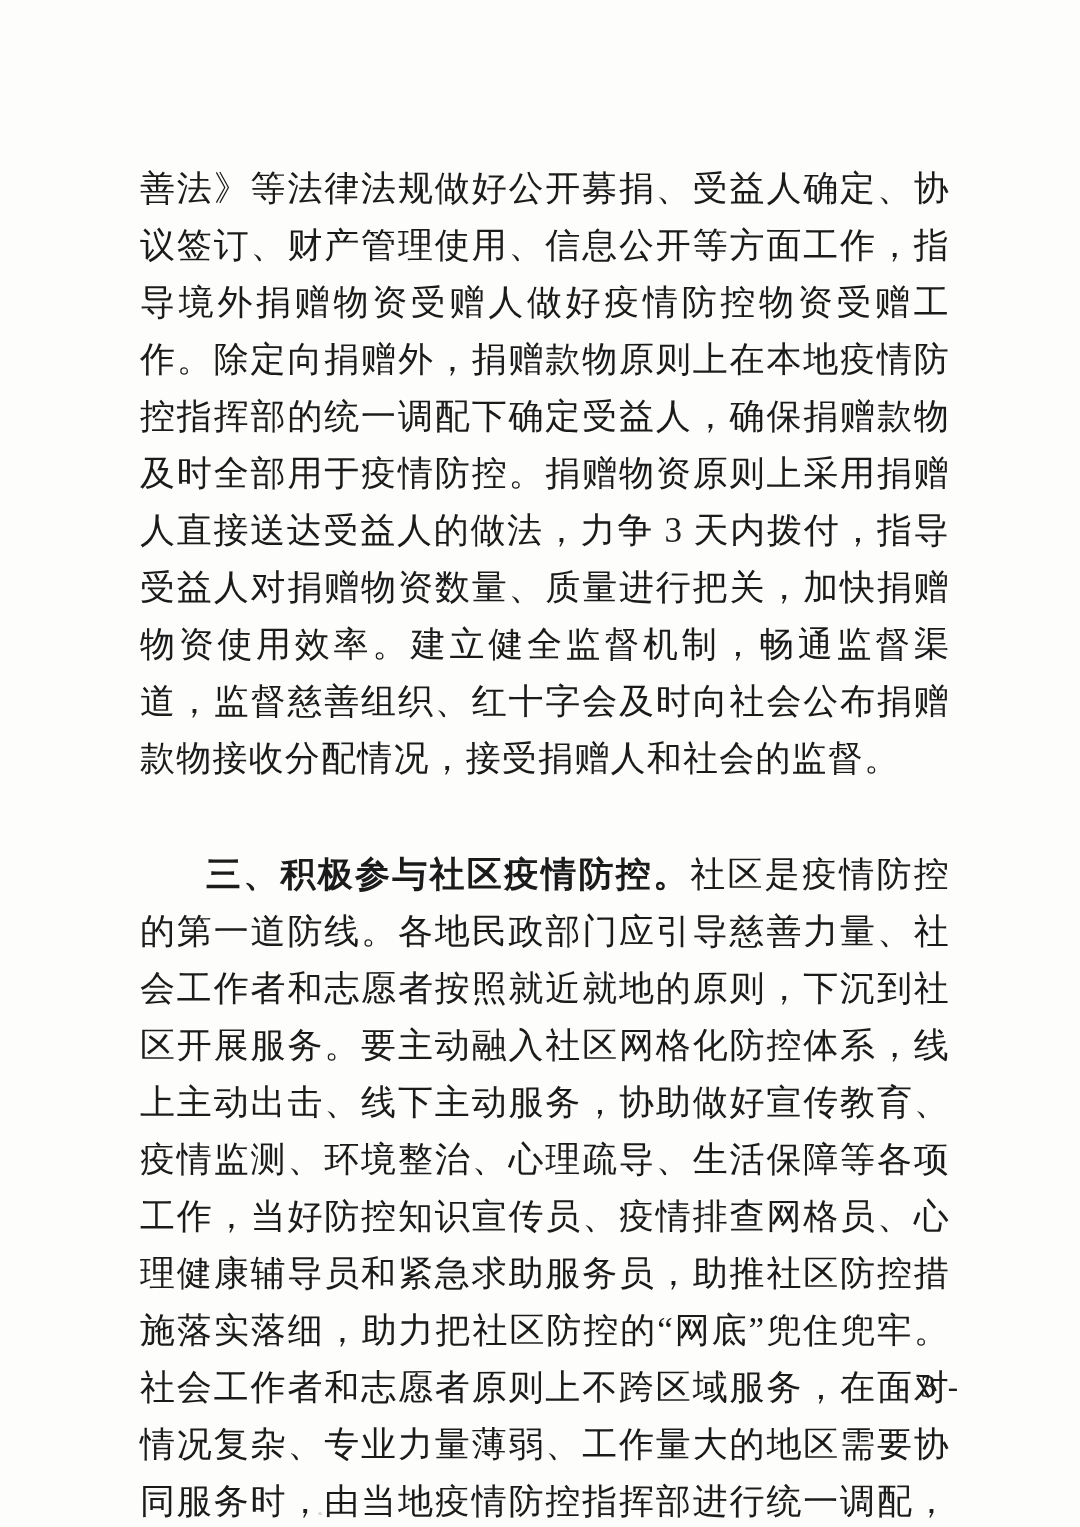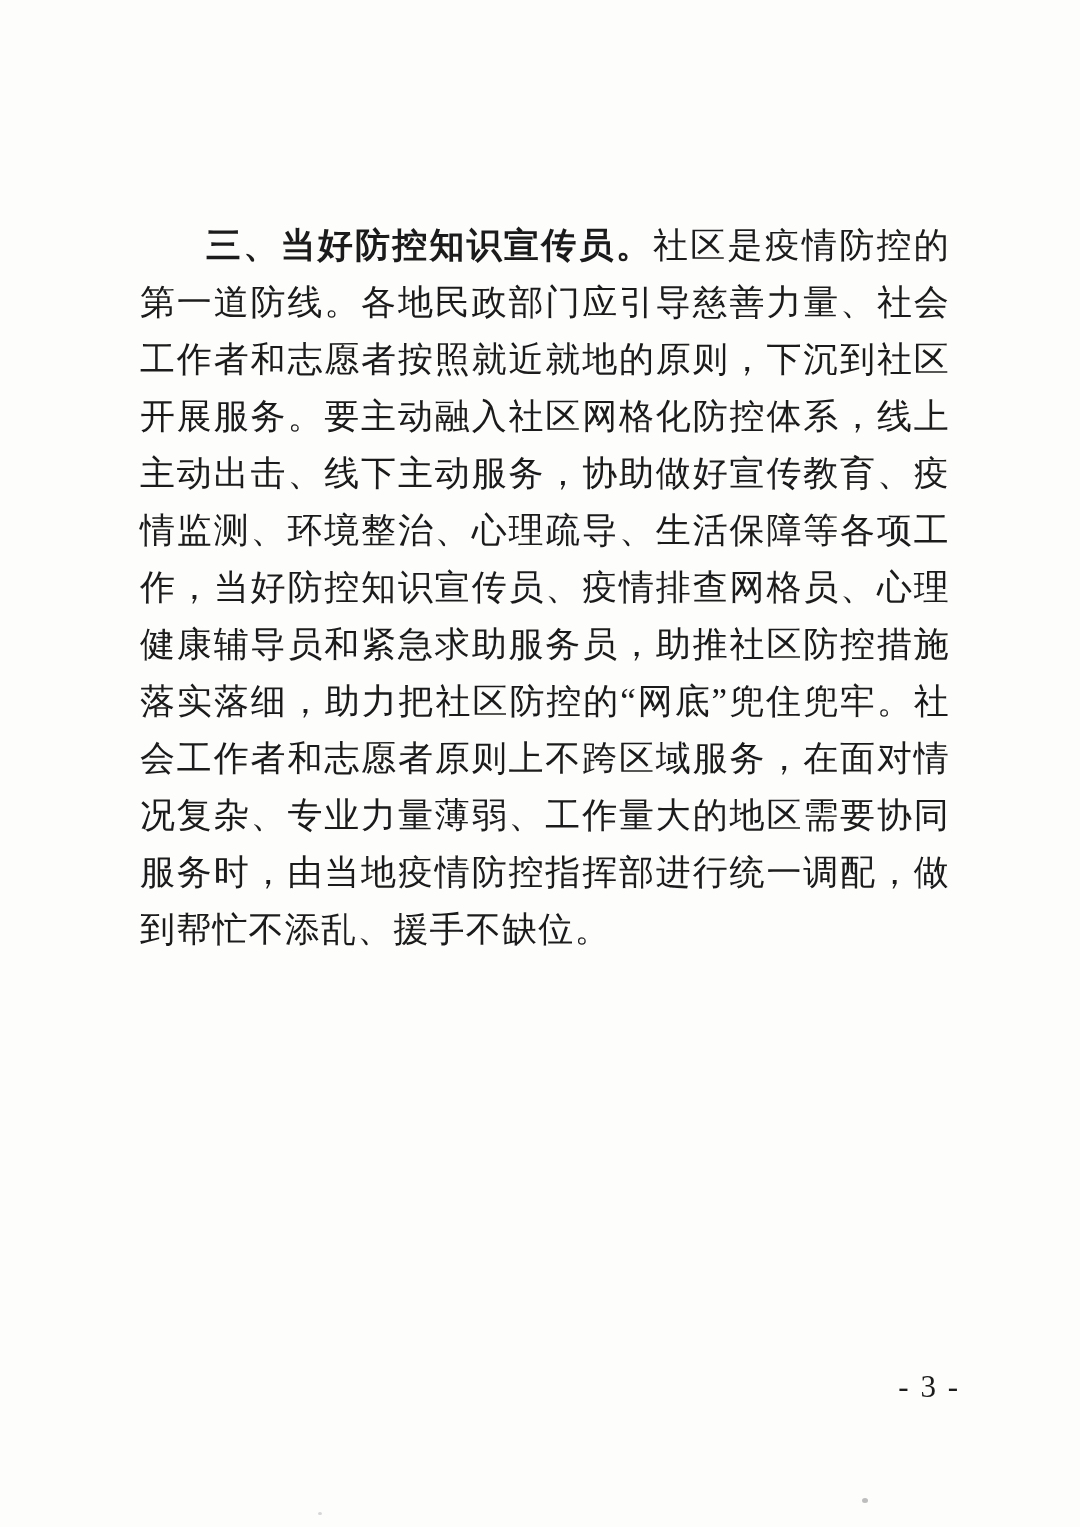--- a/index.html
+++ b/index.html
@@ -61,23 +61,24 @@
   .speck.s1 { left: 862px; top: 1498px; width: 6px; height: 5px; }
   .speck.s2 { left: 318px; top: 1512px; width: 4px; height: 3px; opacity: .6; }
 </style>
 </head>
 <body>
 
 <div class="page">
 
   <div class="doc-body">
 
+    <p class="para">善法》等法律法规做好公开募捐、受益人确定、协议签订、财产管理使用、信息公开等方面工作，指导境外捐赠物资受赠人做好疫情防控物资受赠工作。除定向捐赠外，捐赠款物原则上在本地疫情防控指挥部的统一调配下确定受益人，确保捐赠款物及时全部用于疫情防控。捐赠物资原则上采用捐赠人直接送达受益人的做法，力争 3 天内拨付，指导受益人对捐赠物资数量、质量进行把关，加快捐赠物资使用效率。建立健全监督机制，畅通监督渠道，监督慈善组织、红十字会及时向社会公布捐赠款物接收分配情况，接受捐赠人和社会的监督。</p>
 
     <p class="section-para">
-      <span class="section-heading">三、当好防控知识宣传员。</span><span>社区是疫情防控的第一道防线。各地民政部门应引导慈善力量、社会工作者和志愿者按照就近就地的原则，下沉到社区开展服务。要主动融入社区网格化防控体系，线上主动出击、线下主动服务，协助做好宣传教育、疫情监测、环境整治、心理疏导、生活保障等各项工作，当好防控知识宣传员、疫情排查网格员、心理健康辅导员和紧急求助服务员，助推社区防控措施落实落细，助力把社区防控的“网底”兜住兜牢。社会工作者和志愿者原则上不跨区域服务，在面对情况复杂、专业力量薄弱、工作量大的地区需要协同服务时，由当地疫情防控指挥部进行统一调配，做到帮忙不添乱、援手不缺位。</span>
+      <span class="section-heading">三、积极参与社区疫情防控。</span><span>社区是疫情防控的第一道防线。各地民政部门应引导慈善力量、社会工作者和志愿者按照就近就地的原则，下沉到社区开展服务。要主动融入社区网格化防控体系，线上主动出击、线下主动服务，协助做好宣传教育、疫情监测、环境整治、心理疏导、生活保障等各项工作，当好防控知识宣传员、疫情排查网格员、心理健康辅导员和紧急求助服务员，助推社区防控措施落实落细，助力把社区防控的“网底”兜住兜牢。社会工作者和志愿者原则上不跨区域服务，在面对情况复杂、专业力量薄弱、工作量大的地区需要协同服务时，由当地疫情防控指挥部进行统一调配，做到帮忙不添乱、援手不缺位。</span>
     </p>
 
   </div>
 
   <div class="page-number">- 3 -</div>
 
   <span class="speck s1"></span>
   <span class="speck s2"></span>
 
 </div>

